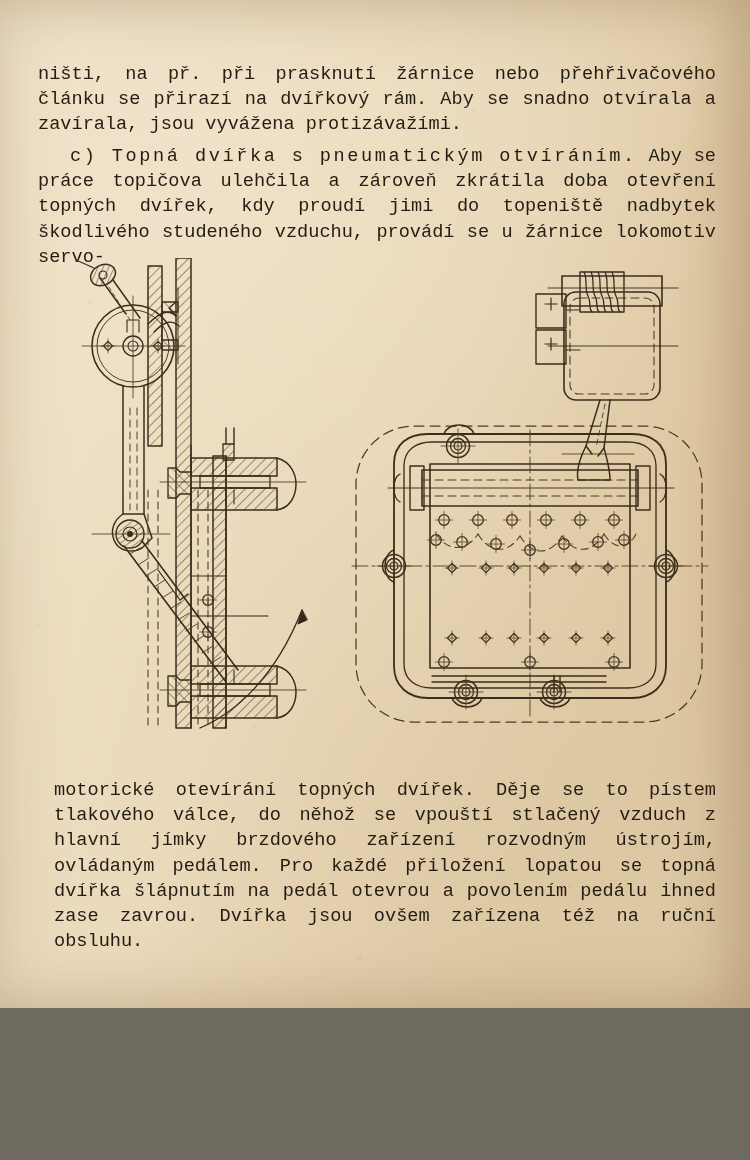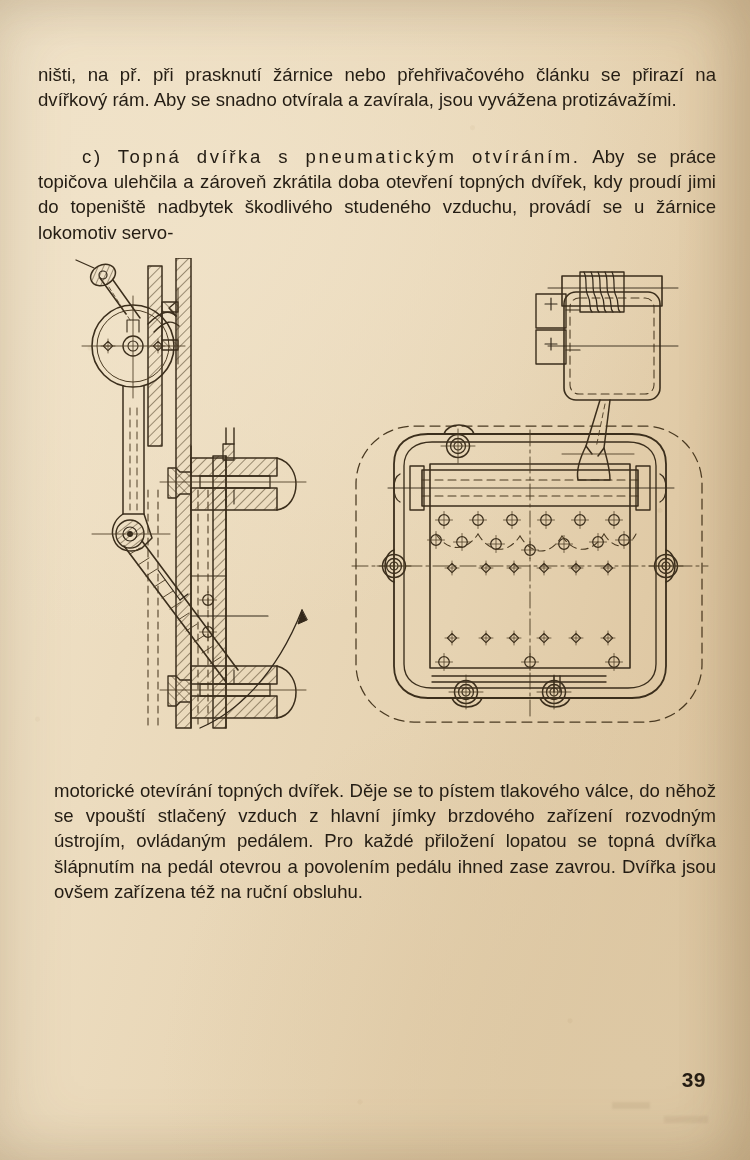--- a/index.html
+++ b/index.html
@@ -1,25 +1,25 @@
 <!DOCTYPE html>
 <html><head>
 <meta charset="utf-8">
 <style>
   html,body{margin:0;padding:0;background:#6e6a60;}
   .page{
     position:relative;
-    width:750px;height:1160px;
+    width:750px;height:1008px;
     margin:0 auto;
     background:
       radial-gradient(ellipse 900px 700px at 20% 18%, #f0e2c8 0%, rgba(240,226,200,0) 62%),
       radial-gradient(ellipse 700px 600px at 85% 92%, #ddc8a4 0%, rgba(221,200,164,0) 68%),
       linear-gradient(105deg,#f2e5cc 0%,#ecdcbf 28%,#e6d3b2 58%,#dec7a2 82%,#d8bf98 100%);
     overflow:hidden;
-    font-family:Liberation Sans, sans-serif;
+    font-family:Liberation Mono, monospace;
     color:#2a2218;
   }
   
   .grain{
     position:absolute;inset:0;pointer-events:none;
     background-image:
       radial-gradient(circle at 12% 30%, rgba(150,115,70,.07) 0 2px, rgba(0,0,0,0) 3px),
       radial-gradient(circle at 63% 11%, rgba(150,115,70,.06) 0 2px, rgba(0,0,0,0) 3px),
       radial-gradient(circle at 88% 44%, rgba(150,115,70,.07) 0 2px, rgba(0,0,0,0) 3px),
       radial-gradient(circle at 34% 72%, rgba(150,115,70,.05) 0 2px, rgba(0,0,0,0) 3px),
@@ -34,21 +34,21 @@
   }
 
   .body{
     position:absolute;left:38px;right:34px;
     font-size:18.6px;line-height:25.2px;
     text-align:justify;
     color:#241d14;
   }
   .body p{margin:0;}
   .indent{text-indent:32px;}
-  .spaced{letter-spacing:2.6px;margin-left:12px;}
+  .spaced{letter-spacing:2.6px;}
 
   .para1{top:62px;}
   .para2{top:144px;}
   .para3{top:778px;margin-left:16px;}
   .para4{top:947px;}
 
   .caption{
     position:absolute;left:0;right:0;top:742px;
     text-align:center;font-size:13px;letter-spacing:.6px;color:#3a3024;
   }

